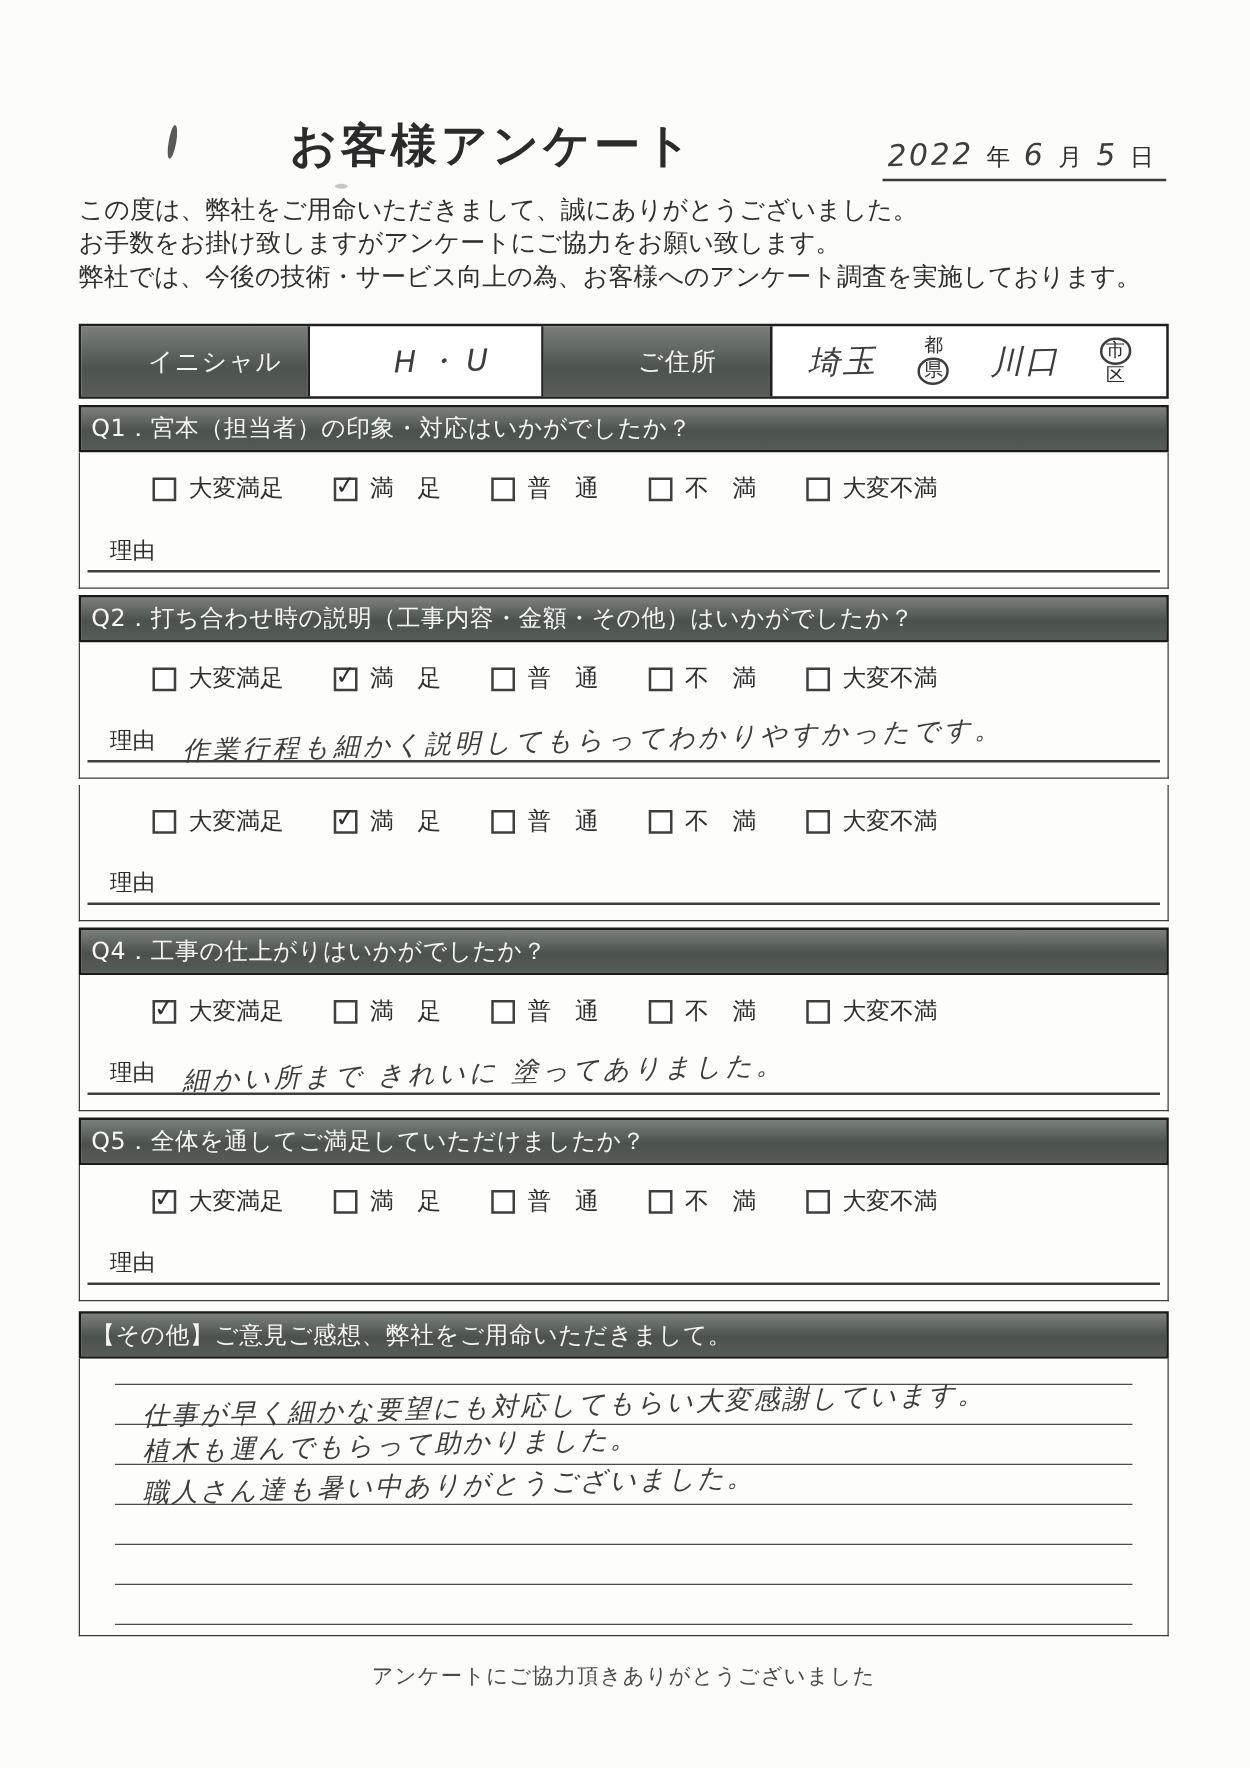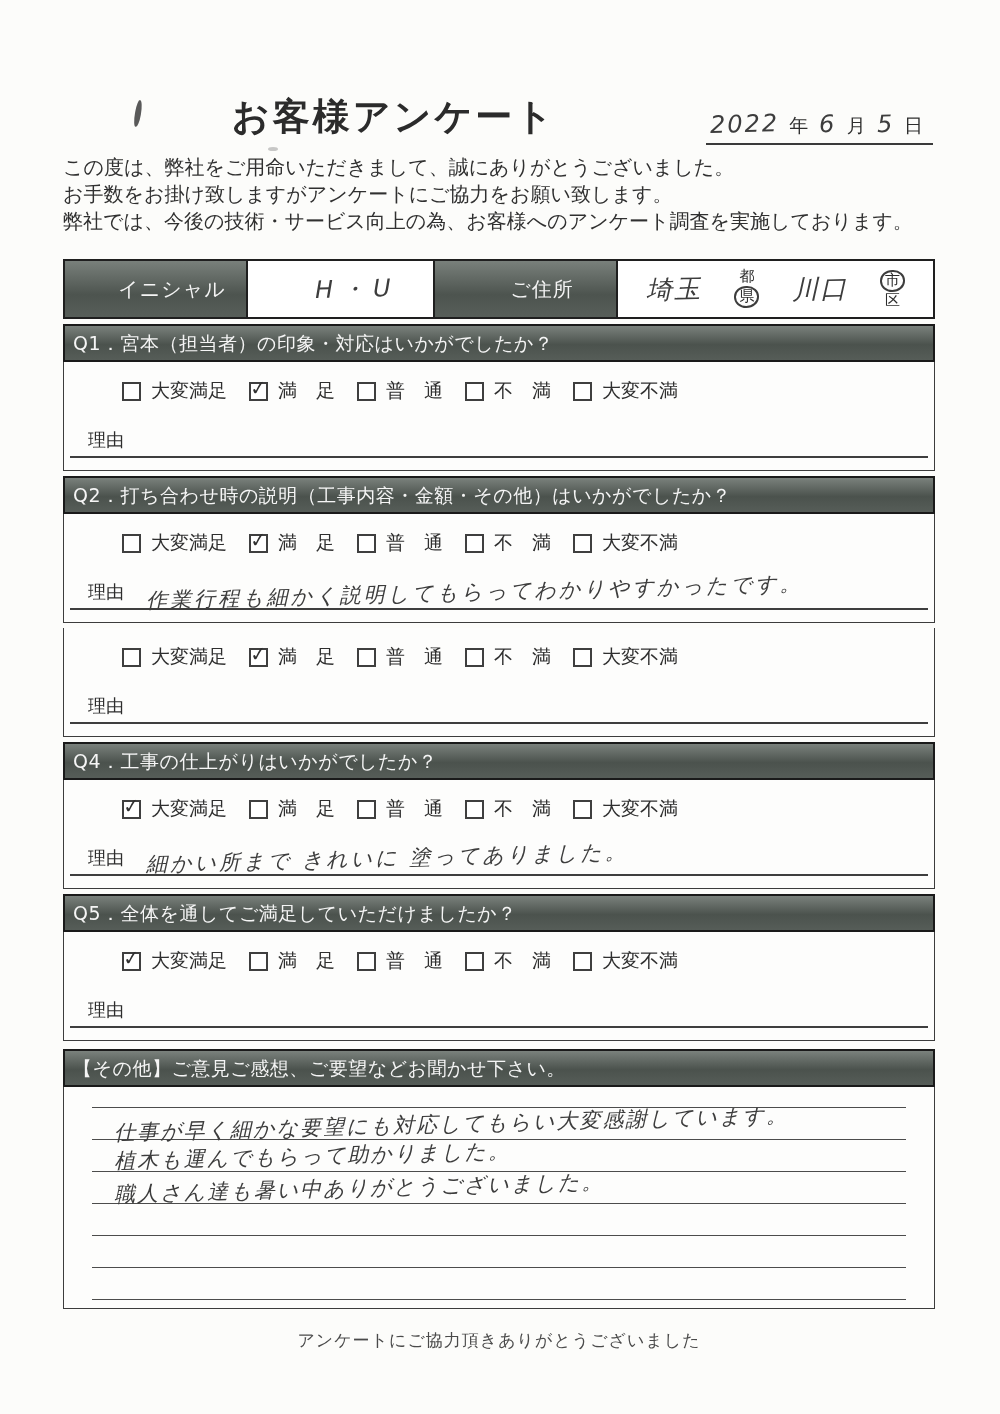--- a/index.html
+++ b/index.html
@@ -60,21 +60,21 @@
 
   
   .qblock{margin-top:5px;}
   .qheader{
     background:linear-gradient(#7a817c,#4b524d 55%,#565d58);
     border:2px solid #1a1a1a;
     color:#f5f5f5;font-size:19px;letter-spacing:.5px;
     padding:5px 8px;line-height:24px;
   }
   .qbody{border:1px solid #3c3c3c;border-top:none;background:#fdfdfc;padding:16px 0 10px 0;}
-  .opts{display:flex;padding-left:58px;gap:22px;align-items:center;}
+  .opts{display:flex;padding-left:58px;gap:40px;align-items:center;}
   .opt{display:flex;align-items:center;gap:10px;white-space:nowrap;}
   .cb{
     position:relative;width:15px;height:15px;flex:0 0 15px;
     border:2px solid #3f3f3f;background:#fff;display:inline-block;
   }
   .cb .tick{
     display:none;position:absolute;left:-1px;top:-8px;
     font-size:20px;color:#2f2f2f;transform:rotate(-6deg);font-style:italic;
   }
   .cb.checked .tick{display:block;}
@@ -307,21 +307,21 @@
           </div>
       </div>
       <div class="reason">
         <span class="reason-label">理由</span>
         <span class="reason-line"><span class="hw reason-text"></span></span>
       </div>
     </div>
   </section>
 
   <section class="qblock other">
-    <div class="qheader">【その他】ご意見ご感想、ご要望などお聞かせ下さい。</div>
+    <div class="qheader">【その他】ご意見ご感想、弊社をご用命いただきまして。</div>
     <div class="lines-box">
       <div class="line-row first"></div>
       <div class="line-row">
           <span class="hw comment">仕事が早く細かな要望にも対応してもらい大変感謝しています。</span>
         </div>
       <div class="line-row">
           <span class="hw comment">植木も運んでもらって助かりました。</span>
         </div>
       <div class="line-row">
           <span class="hw comment">職人さん達も暑い中ありがとうございました。</span>

